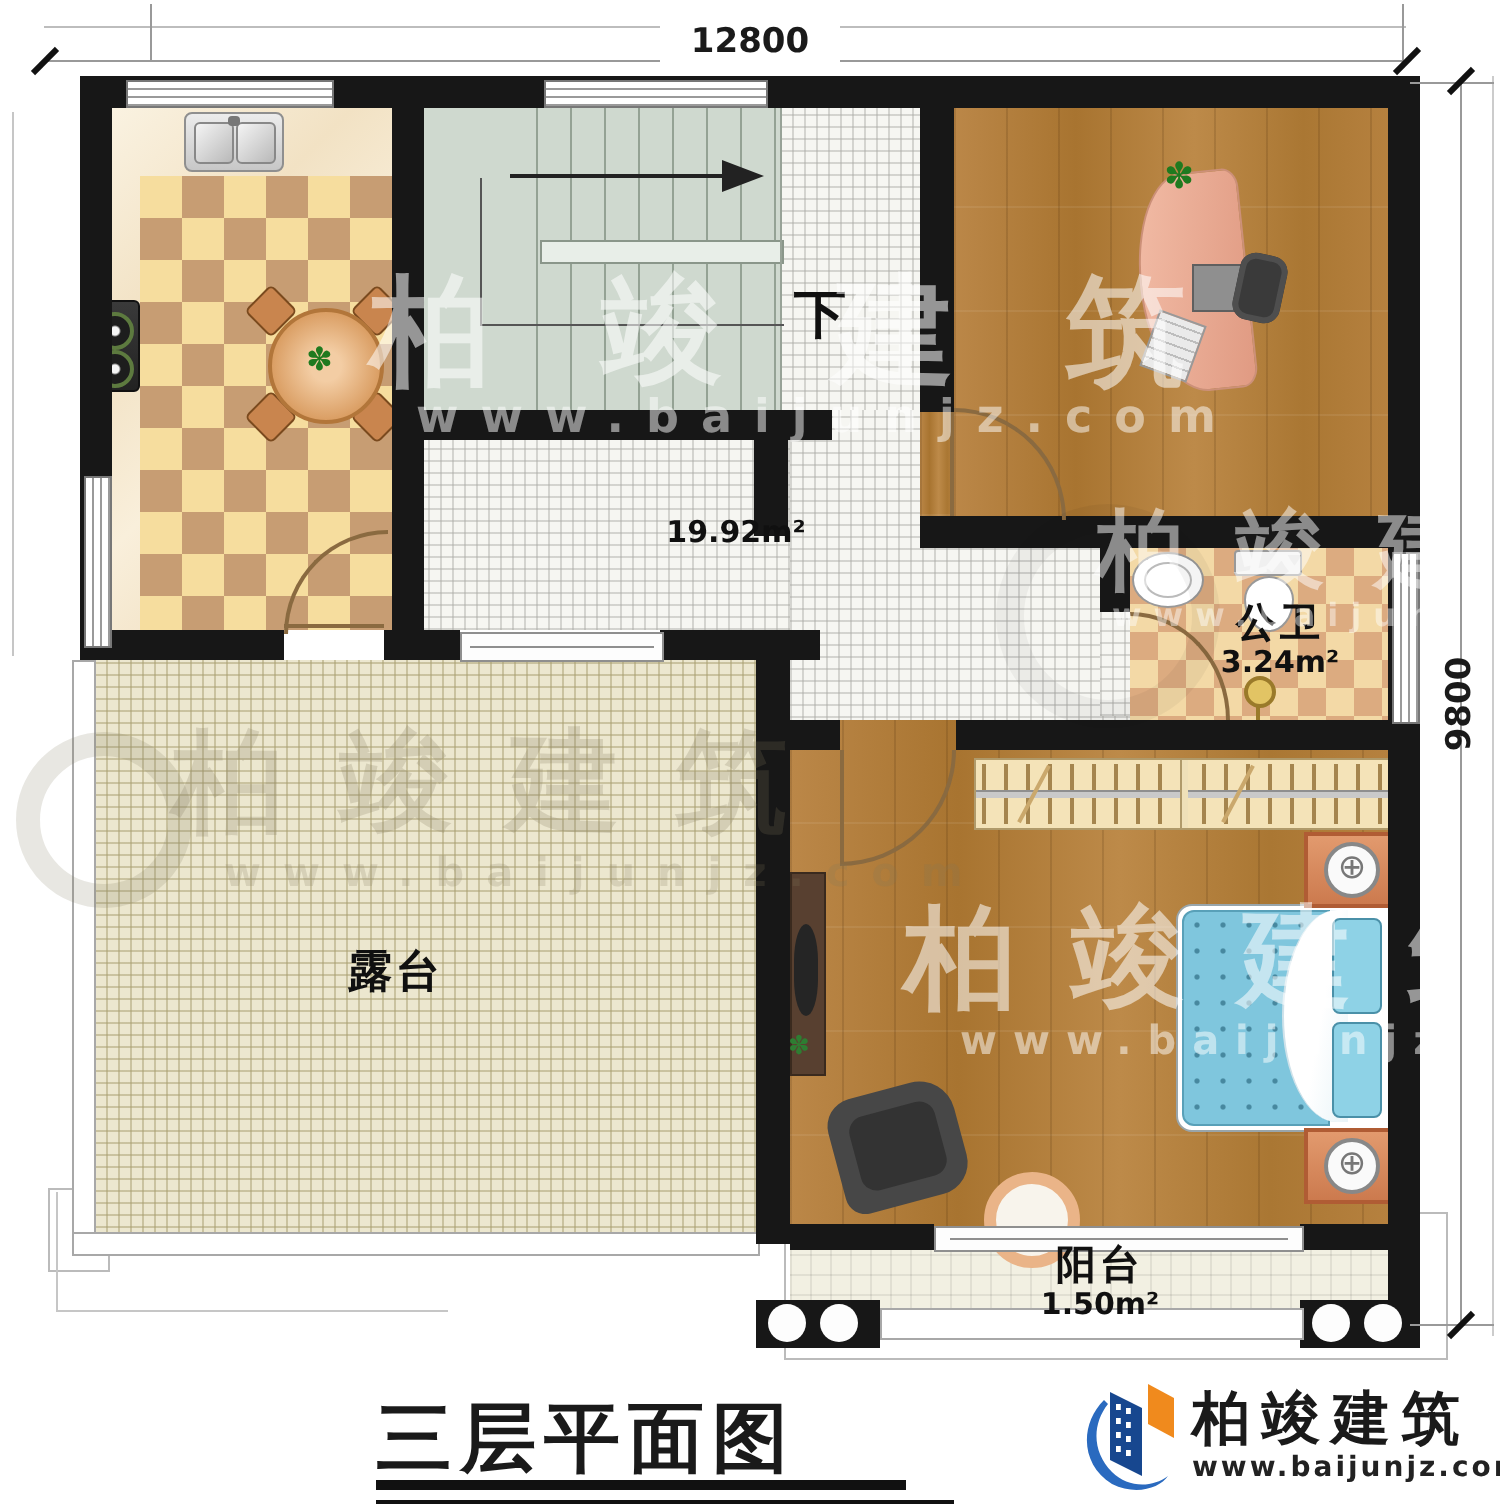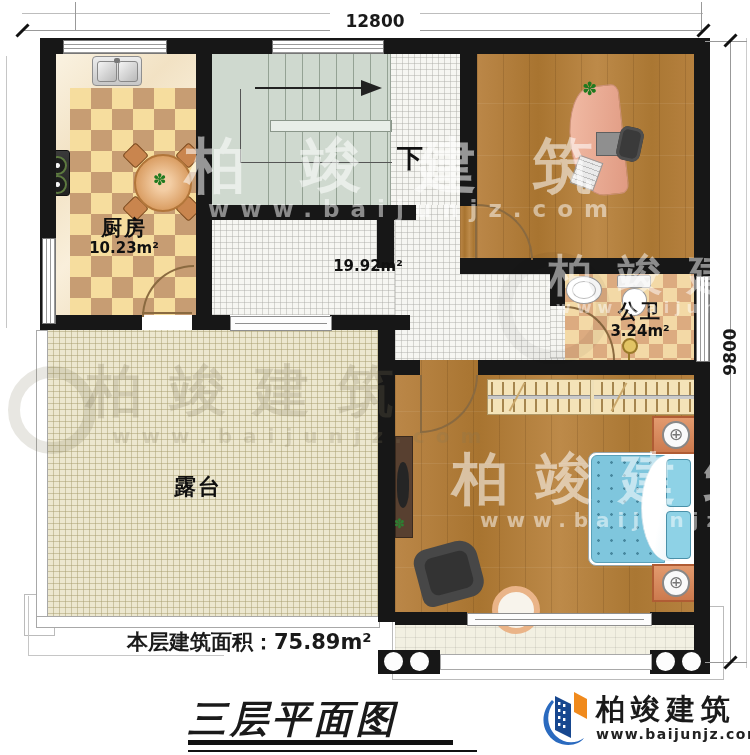--- a/index.html
+++ b/index.html
@@ -173,27 +173,27 @@
   <div class="slider" style="left:467px;top:613px;width:183px;height:11px;"></div>
 
   <div class="open" style="left:142px;top:312px;width:50px;height:2px;background:#8a6a40;"></div>
   <div class="arc" style="left:142px;top:265px;width:50px;height:50px;border-left:2px solid #8a6a40;border-top:2px solid #8a6a40;border-top-left-radius:100% 100%;"></div>
   <div class="open" style="left:475px;top:206px;width:2px;height:52px;background:#8a6a40;"></div>
   <div class="arc" style="left:477px;top:204px;width:54px;height:54px;border-top:2px solid #8a6a40;border-right:2px solid #8a6a40;border-top-right-radius:100% 100%;"></div>
   <div class="arc" style="left:565px;top:306px;width:48px;height:52px;border-top:2px solid #8a6a40;border-right:2px solid #8a6a40;border-top-right-radius:100% 100%;"></div>
   <div class="open" style="left:420px;top:375px;width:2px;height:56px;background:#8a6a40;"></div>
   <div class="arc" style="left:420px;top:375px;width:56px;height:56px;border-bottom:2px solid #8a6a40;border-right:2px solid #8a6a40;border-bottom-right-radius:100% 100%;"></div>
 
-  <div class="lbl" style="left:80px;top:216px;width:88px;">
-    <div class="rl-name">厨房</div>
-    <div class="rl-area">10.23m²</div>
-  </div>
   <div class="lbl" style="left:602px;top:300px;width:76px;">
     <div class="rl-name" style="font-size:20px;">公卫</div>
     <div class="rl-area">3.24m²</div>
+  </div>
+  <div class="lbl" style="left:462px;top:621px;width:176px;z-index:45;">
+    <div class="rl-name" style="font-size:20px;">阳台</div>
+    <div class="rl-area">1.50m²</div>
   </div>
   <div class="lbl" style="left:164px;top:474px;width:68px;">
     <div class="rl-name" style="font-size:22px;">露台</div>
   </div>
   <div class="lbl" style="left:330px;top:258px;width:76px;">
     <div class="rl-area" style="font-size:15px;">19.92m²</div>
   </div>
   <div class="lbl" style="left:392px;top:144px;width:36px;">
     <div style="font-size:26px;">下</div>
   </div>
@@ -219,22 +219,21 @@
 
   <div class="dimline" style="left:730px;top:40px;width:1px;height:624px;"></div>
   <div class="dimline" style="left:746px;top:38px;width:1px;height:630px;background:#cccccc;"></div>
   <div class="tick" style="left:722px;top:39px;"></div>
   <div class="tick" style="left:722px;top:661px;"></div>
   <div class="dimline" style="left:705px;top:41px;width:42px;height:1px;"></div>
   <div class="dimline" style="left:705px;top:662px;width:42px;height:1px;"></div>
   <div class="dim" style="left:702px;top:342px;width:56px;text-align:center;font-size:17px;transform:rotate(-90deg);z-index:59;">9800</div>
   <div class="thin" style="left:6px;top:56px;width:1px;height:272px;"></div>
 
-  <div class="dim" style="left:127px;top:628px;font-size:21px;font-weight:600;z-index:70;">本层建筑面积：75.89m²</div>
-  <div class="dim" style="left:188px;top:694px;font-size:38px;font-weight:bold;letter-spacing:4px;z-index:70;font-style:italic;">三层平面图</div>
+  <div class="dim" style="left:188px;top:694px;font-size:38px;font-weight:bold;letter-spacing:4px;z-index:70;">三层平面图</div>
   <div class="abs" style="left:188px;top:740px;width:265px;height:5px;background:#111;z-index:70;"></div>
   <div class="abs" style="left:188px;top:750px;width:289px;height:2px;background:#111;z-index:70;"></div>
 
   <div class="abs" style="left:540px;top:686px;width:50px;height:60px;z-index:70;">
     <svg width="50" height="60" viewBox="0 0 50 60">
       <path d="M12 14 C0 26 0 46 16 56 C28 62 40 58 44 52 C36 58 24 58 16 50 C6 40 6 26 14 16 Z" fill="#2a6abf"></path>
       <polygon points="34,6 47,13 47,33 34,26" fill="#f08a1d"></polygon>
       <polygon points="15,10 31,18 31,52 15,44" fill="#17478f"></polygon>
       <g fill="#ffffff">
         <rect x="18" y="16" width="2.4" height="3"></rect>

